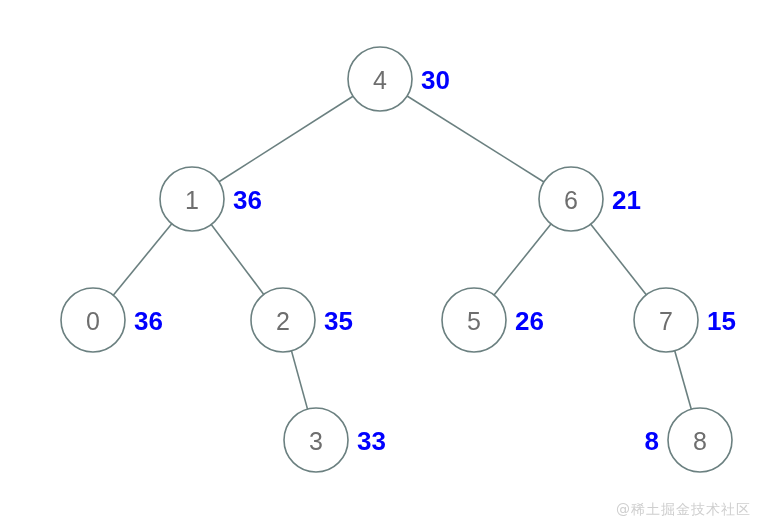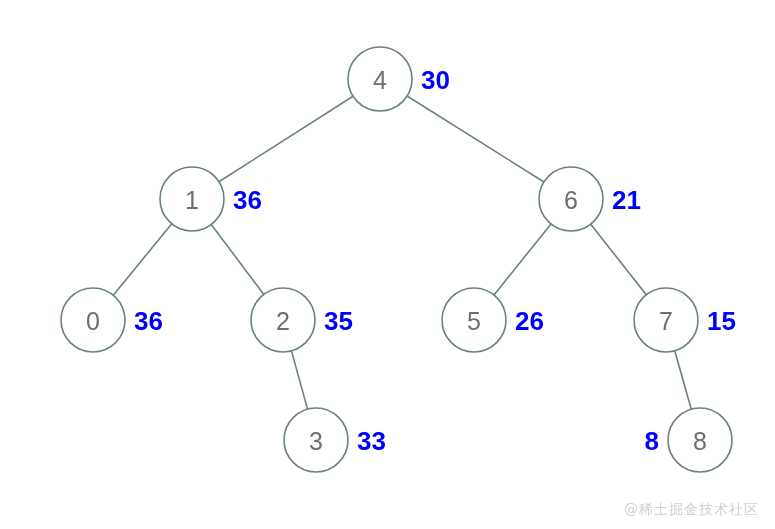--- a/index.html
+++ b/index.html
@@ -49,21 +49,21 @@
     dominant-baseline: central;
   }
   .node-value.left-side {
     text-anchor: end;
   }
   .node-value.right-side {
     text-anchor: start;
   }
   #watermark {
     position: absolute;
-    right: 16px;
+    right: 24px;
     bottom: 10px;
     color: #cfcfcf;
     font-family: "DejaVu Sans", sans-serif;
     font-size: 14px;
     letter-spacing: 1px;
     white-space: nowrap;
     user-select: none;
   }
 </style>
 </head>

